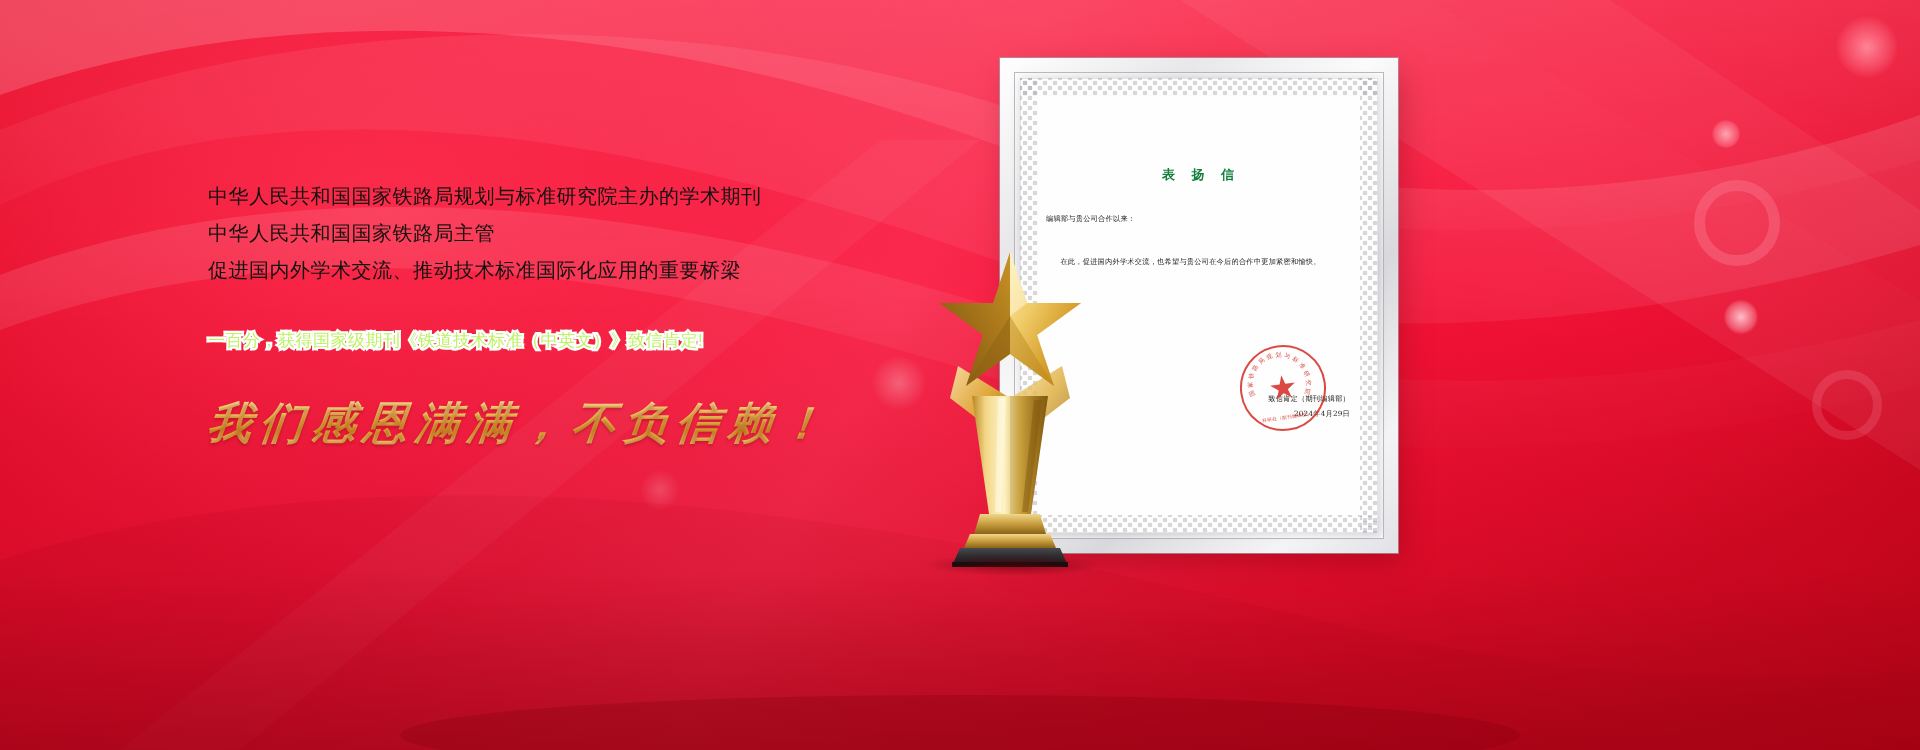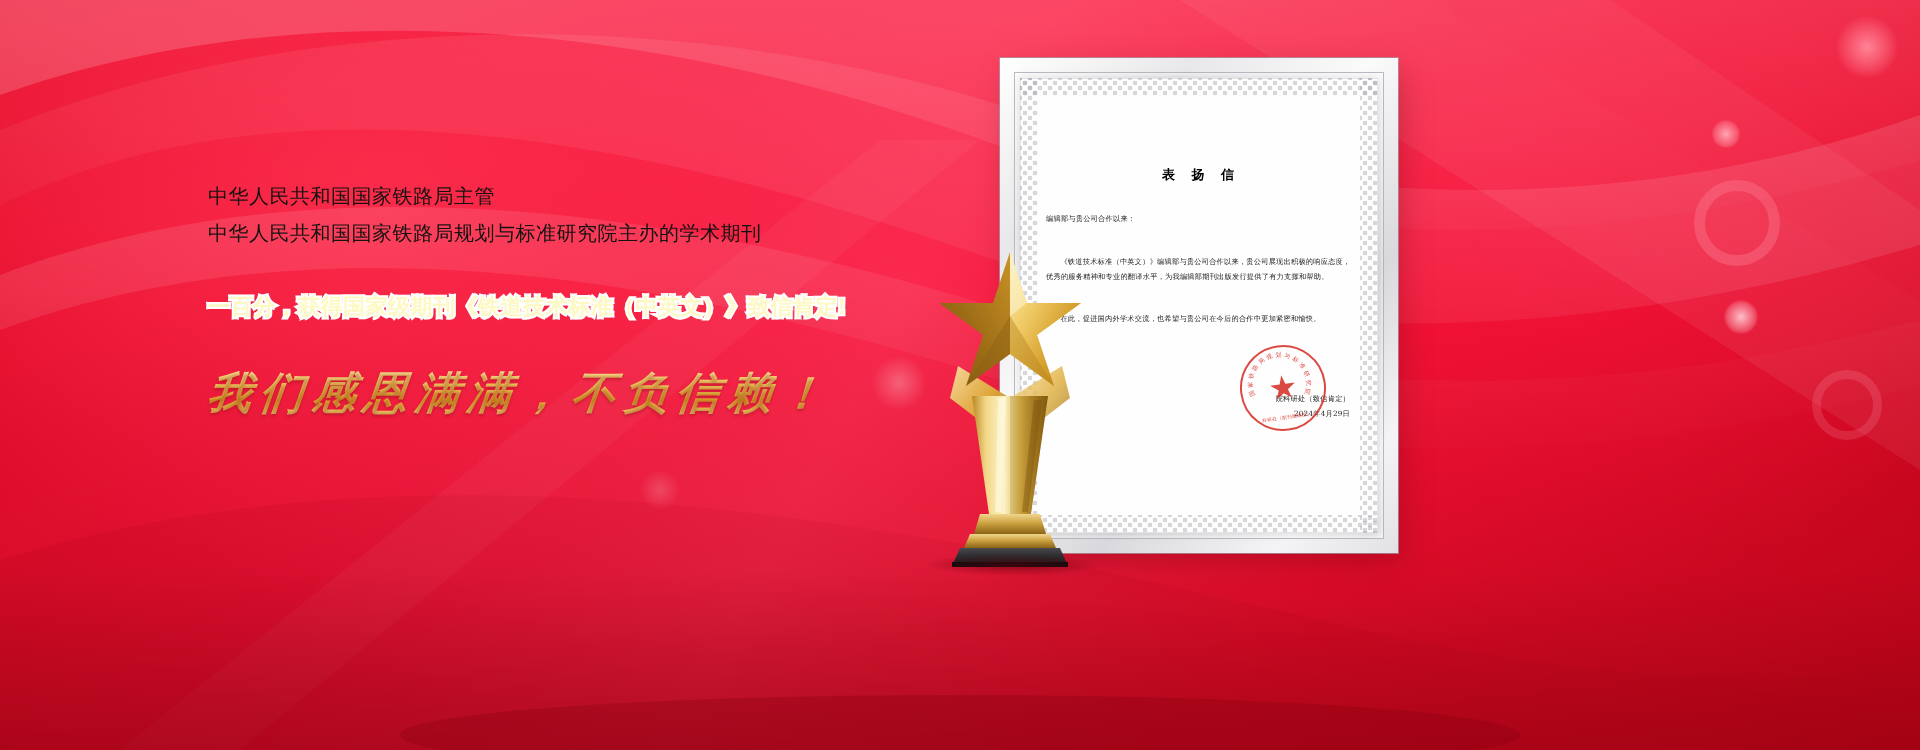--- a/index.html
+++ b/index.html
@@ -38,22 +38,22 @@
     font-size:22px; font-weight:bold; color:#14120f;
     letter-spacing:1px; line-height:1.4;
   }
   .sub-block { margin-top:38px; }
   .sub-line {
     font-size:20px; color:#141210; line-height:1.85;
     letter-spacing:.5px; font-weight:500;
   }
   .headline {
     margin-top:40px;
-    font-size:22px; font-weight:bold;
-    color:#fef9c3;
+    font-size:17px; font-weight:normal;
+    color:#bef264;
     letter-spacing:.5px;
     white-space:nowrap;
     -webkit-text-stroke:4.5px #ffffff;
     paint-order:stroke fill;
   }
   .calligraphy {
     margin-top:42px;
     font-family:"DejaVu Serif","Liberation Serif",serif;
     font-size:44px; font-weight:bold;
     font-style:italic;
@@ -105,21 +105,21 @@
   .paper-lace.left {
     left:0; top:0; bottom:0; width:18px; height:auto; right:auto;
   }
   .paper-lace.right { left:auto; right:0; top:0; bottom:0; width:18px; height:auto; }
 
   .cert-body { position:absolute; left:26px; right:22px; top:26px; bottom:20px; }
   .cert-heading {
     text-align:center;
     margin-top:62px;
     font-family:"DejaVu Serif","Liberation Serif",serif;
-    font-size:13px; font-weight:bold; color:#000000;
+    font-size:13px; font-weight:bold; color:#15803d;
     letter-spacing:6px;
   }
   .cert-para {
     margin-top:28px;
     font-family:"DejaVu Serif","Liberation Serif",serif;
     font-size:7.2px; color:#20201f; line-height:2.05;
     letter-spacing:.25px;
   }
   .cert-para .indent { text-indent:2em; display:block; }
   .cert-sign {
@@ -213,22 +213,23 @@
   <div class="bokeh" style="left:640px; top:470px; width:40px; height:40px; background:radial-gradient(circle,rgba(255,190,200,.30) 0%, rgba(255,170,185,0) 72%);"></div>
 
   <div class="bg-vert"></div>
   <div class="bg-bottom-fade"></div>
 </div>
 
 <div class="copy">
 
 
   <div class="sub-block">
+    <div class="sub-line">中华人民共和国国家铁路局规划与标准研究院主办的学术期刊</div>
     <div class="sub-line">中华人民共和国国家铁路局主管</div>
-    <div class="sub-line">中华人民共和国国家铁路局规划与标准研究院主办的学术期刊</div>
+    <div class="sub-line">促进国内外学术交流、推动技术标准国际化应用的重要桥梁</div>
   </div>
 
   <div class="headline">一百分，获得国家级期刊《铁道技术标准（中英文）》致信肯定!</div>
 
   <div class="calligraphy">我们感恩满满，不负信赖！</div>
 </div>
 
 <div class="cert-wrap">
   <div class="cert-shadow"></div>
 
@@ -240,30 +241,27 @@
       <div class="paper-lace bottom"></div>
       <div class="paper-lace left"></div>
       <div class="paper-lace right"></div>
 
       <div class="cert-body">
 
         <div class="cert-heading">表 扬 信</div>
 
         <div class="cert-para">编辑部与贵公司合作以来：</div>
 
-        <div class="cert-para">
-          <span class="indent">《铁道技术标准（中英文）》编辑部与贵公司合作以来，贵公司展现出积极的响应态度，优秀的服务精神和专业的翻译水平，为我编辑部期刊出版发行提供了有力支撑和帮助。</span>
-        </div>
 
         <div class="cert-para">
           <span class="indent">在此，促进国内外学术交流，也希望与贵公司在今后的合作中更加紧密和愉快。</span>
         </div>
 
         <div class="cert-sign">
-          <div>院科研处（致信肯定）</div>
+          <div>致信肯定（期刊编辑部）</div>
           <div>2024年4月29日</div>
         </div>
 
         <div class="seal">
           <div class="seal-arc">
             <span style="transform:translate(-50%,-50%) rotate(0deg);"></span>
           <span style="position: absolute; left: 50%; top: 50%; transform: translate(-50%, -50%) translate(-31.47px, 9.92px) rotate(-107.5deg); font-size: 6px;">国</span>
               <span style="position: absolute; left: 50%; top: 50%; transform: translate(-50%, -50%) translate(-33px, -0.24px) rotate(-89.6deg); font-size: 6px;">家</span>
               <span style="position: absolute; left: 50%; top: 50%; transform: translate(-50%, -50%) translate(-31.33px, -10.38px) rotate(-71.7deg); font-size: 6px;">铁</span>
               <span style="position: absolute; left: 50%; top: 50%; transform: translate(-50%, -50%) translate(-26.61px, -19.51px) rotate(-53.8deg); font-size: 6px;">路</span>

